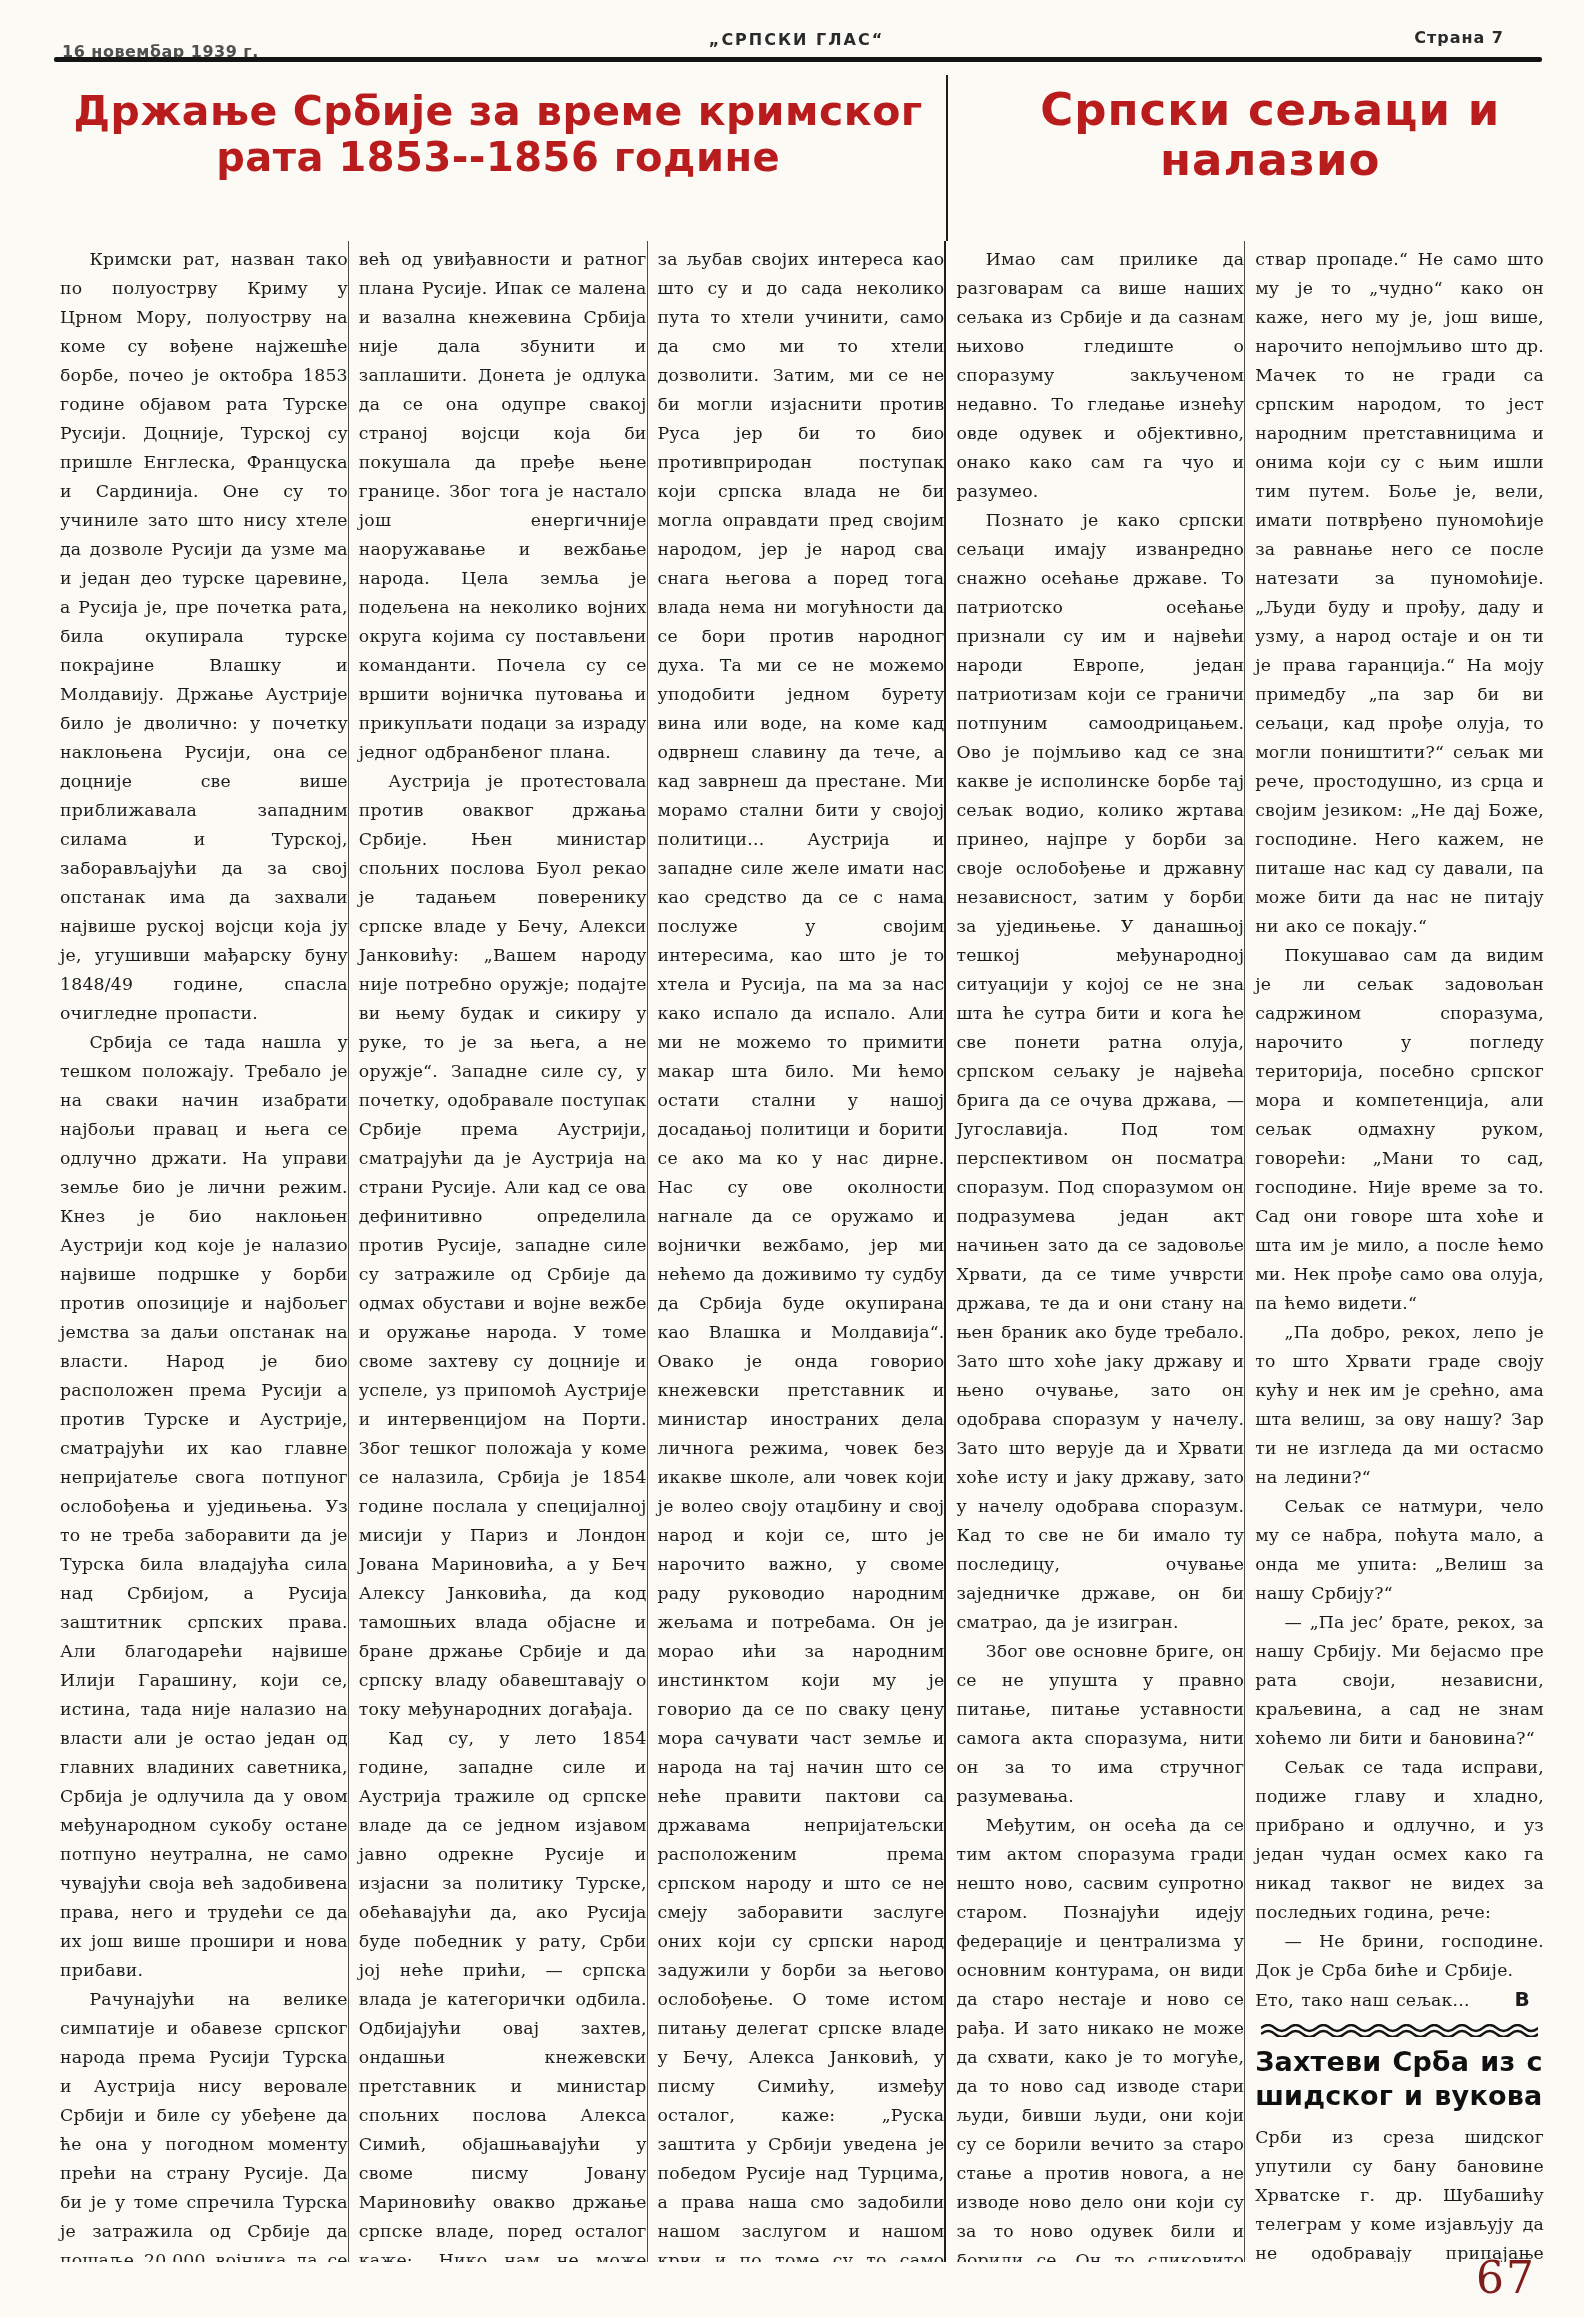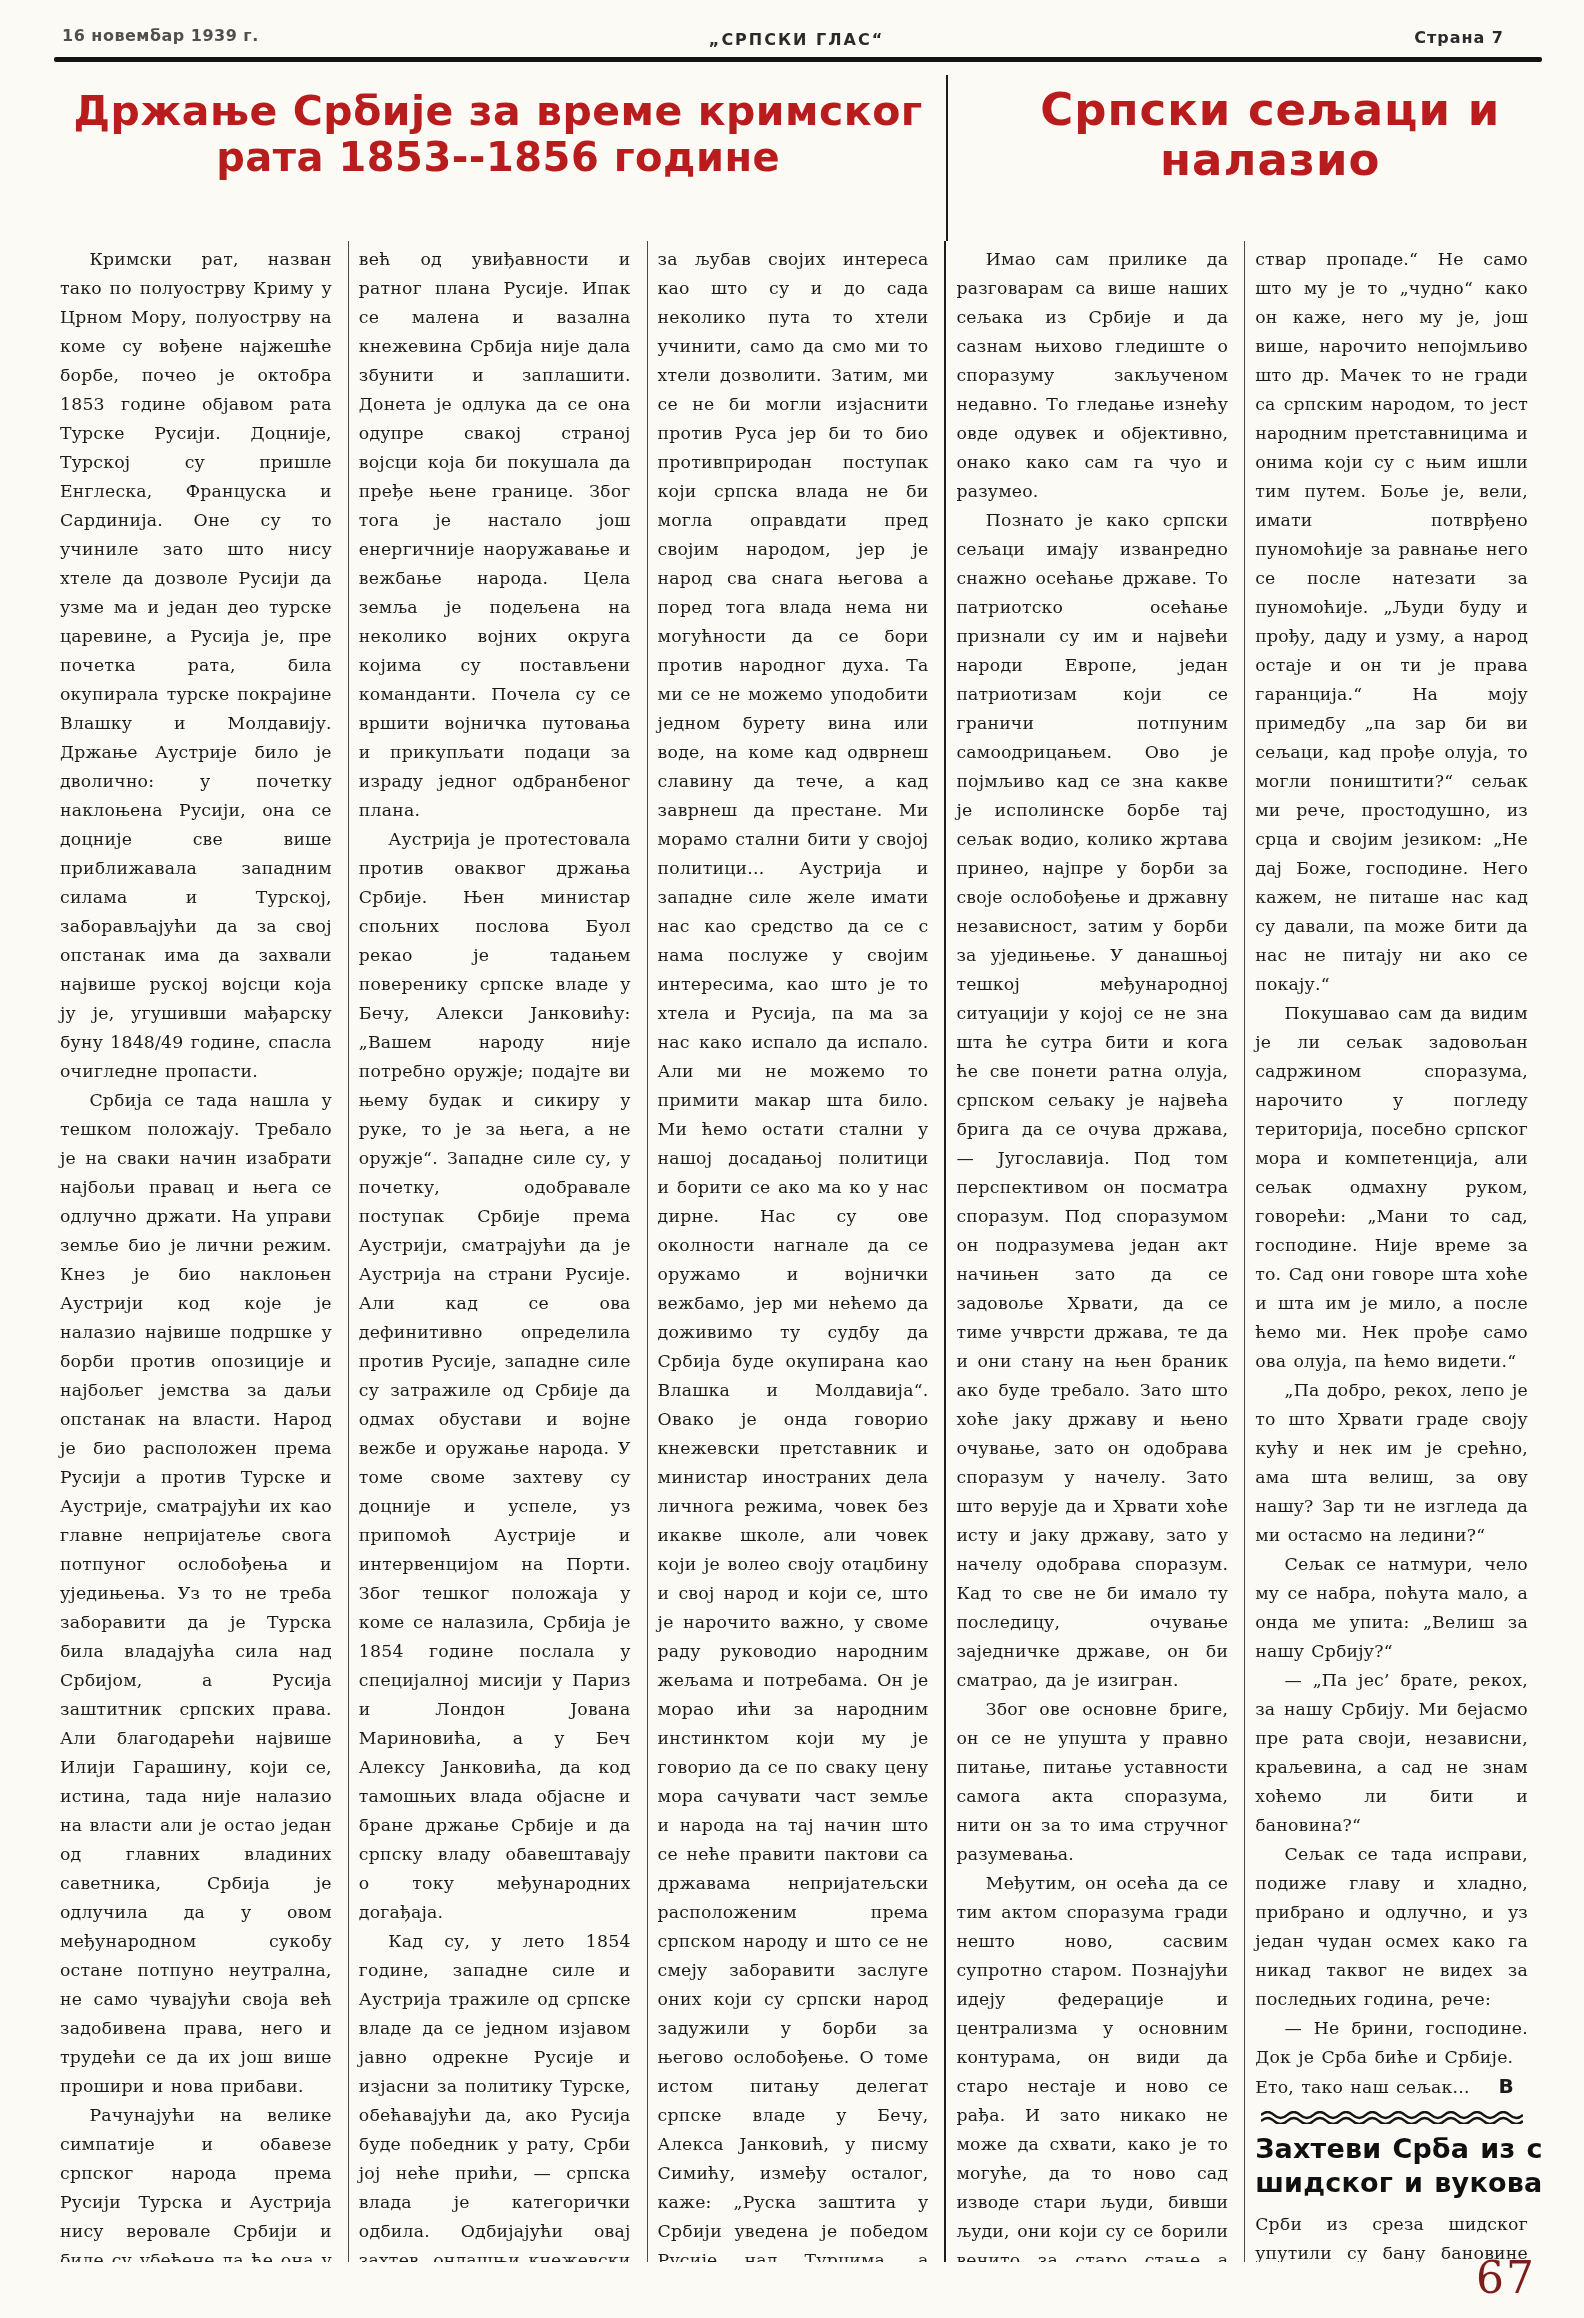--- a/index.html
+++ b/index.html
@@ -12,21 +12,21 @@
     font-family:"DejaVu Serif", serif;
     overflow:hidden;
     box-shadow:0 0 18px rgba(0,0,0,.35);
   }
   
   .mast{
     position:absolute;top:26px;left:54px;right:45px;height:26px;
     font-family:"DejaVu Sans", sans-serif;
     font-weight:bold;font-size:16px;color:#2a2a2a;
   }
-  .mast .date{position:absolute;left:8px;top:0;letter-spacing:0.5px;opacity:.82;}
+  .mast .date{position:absolute;left:8px;top:16px;letter-spacing:0.5px;opacity:.82;}
   .mast .title{position:absolute;left:50%;transform:translateX(-50%);top:4px;letter-spacing:2px;}
   .mast .pageno{position:absolute;right:35px;top:2px;letter-spacing:1px;}
   .top-rule{
     position:absolute;top:57px;left:54px;right:42px;height:5px;
     background:#141414;border-radius:2px;
   }
   
   .content{
     position:absolute;top:75px;left:50px;right:40px;bottom:57px;
     display:grid;
@@ -38,21 +38,21 @@
   .headline{
     font-family:"DejaVu Sans", sans-serif;font-weight:bold;color:#b91c1c;
     line-height:1.12;text-align:center;white-space:nowrap;
   }
   .h-a1 .l1{font-size:41px;letter-spacing:0.5px;}
   .h-a1 .l2{font-size:40px;letter-spacing:0.5px;}
   .h-a2 .l1,.h-a2 .l2{font-size:45px;letter-spacing:1px;}
   
   .col{
     grid-row:2;
-    padding:4px 16px 0 10px;
+    padding:4px 0 0 10px;
     border-right:1px solid #4a4a46;
     font-size:17.3px;line-height:29px;
     text-align:justify;
     letter-spacing:0.2px;word-spacing:1.5px;
     overflow:hidden;
   }
   .col:last-child{border-right:none;}
   .c3{border-right:2px solid #1d1d1d;}
   .col p{margin:0;text-indent:1.7em;}
   .col p.cont{text-indent:0;}

